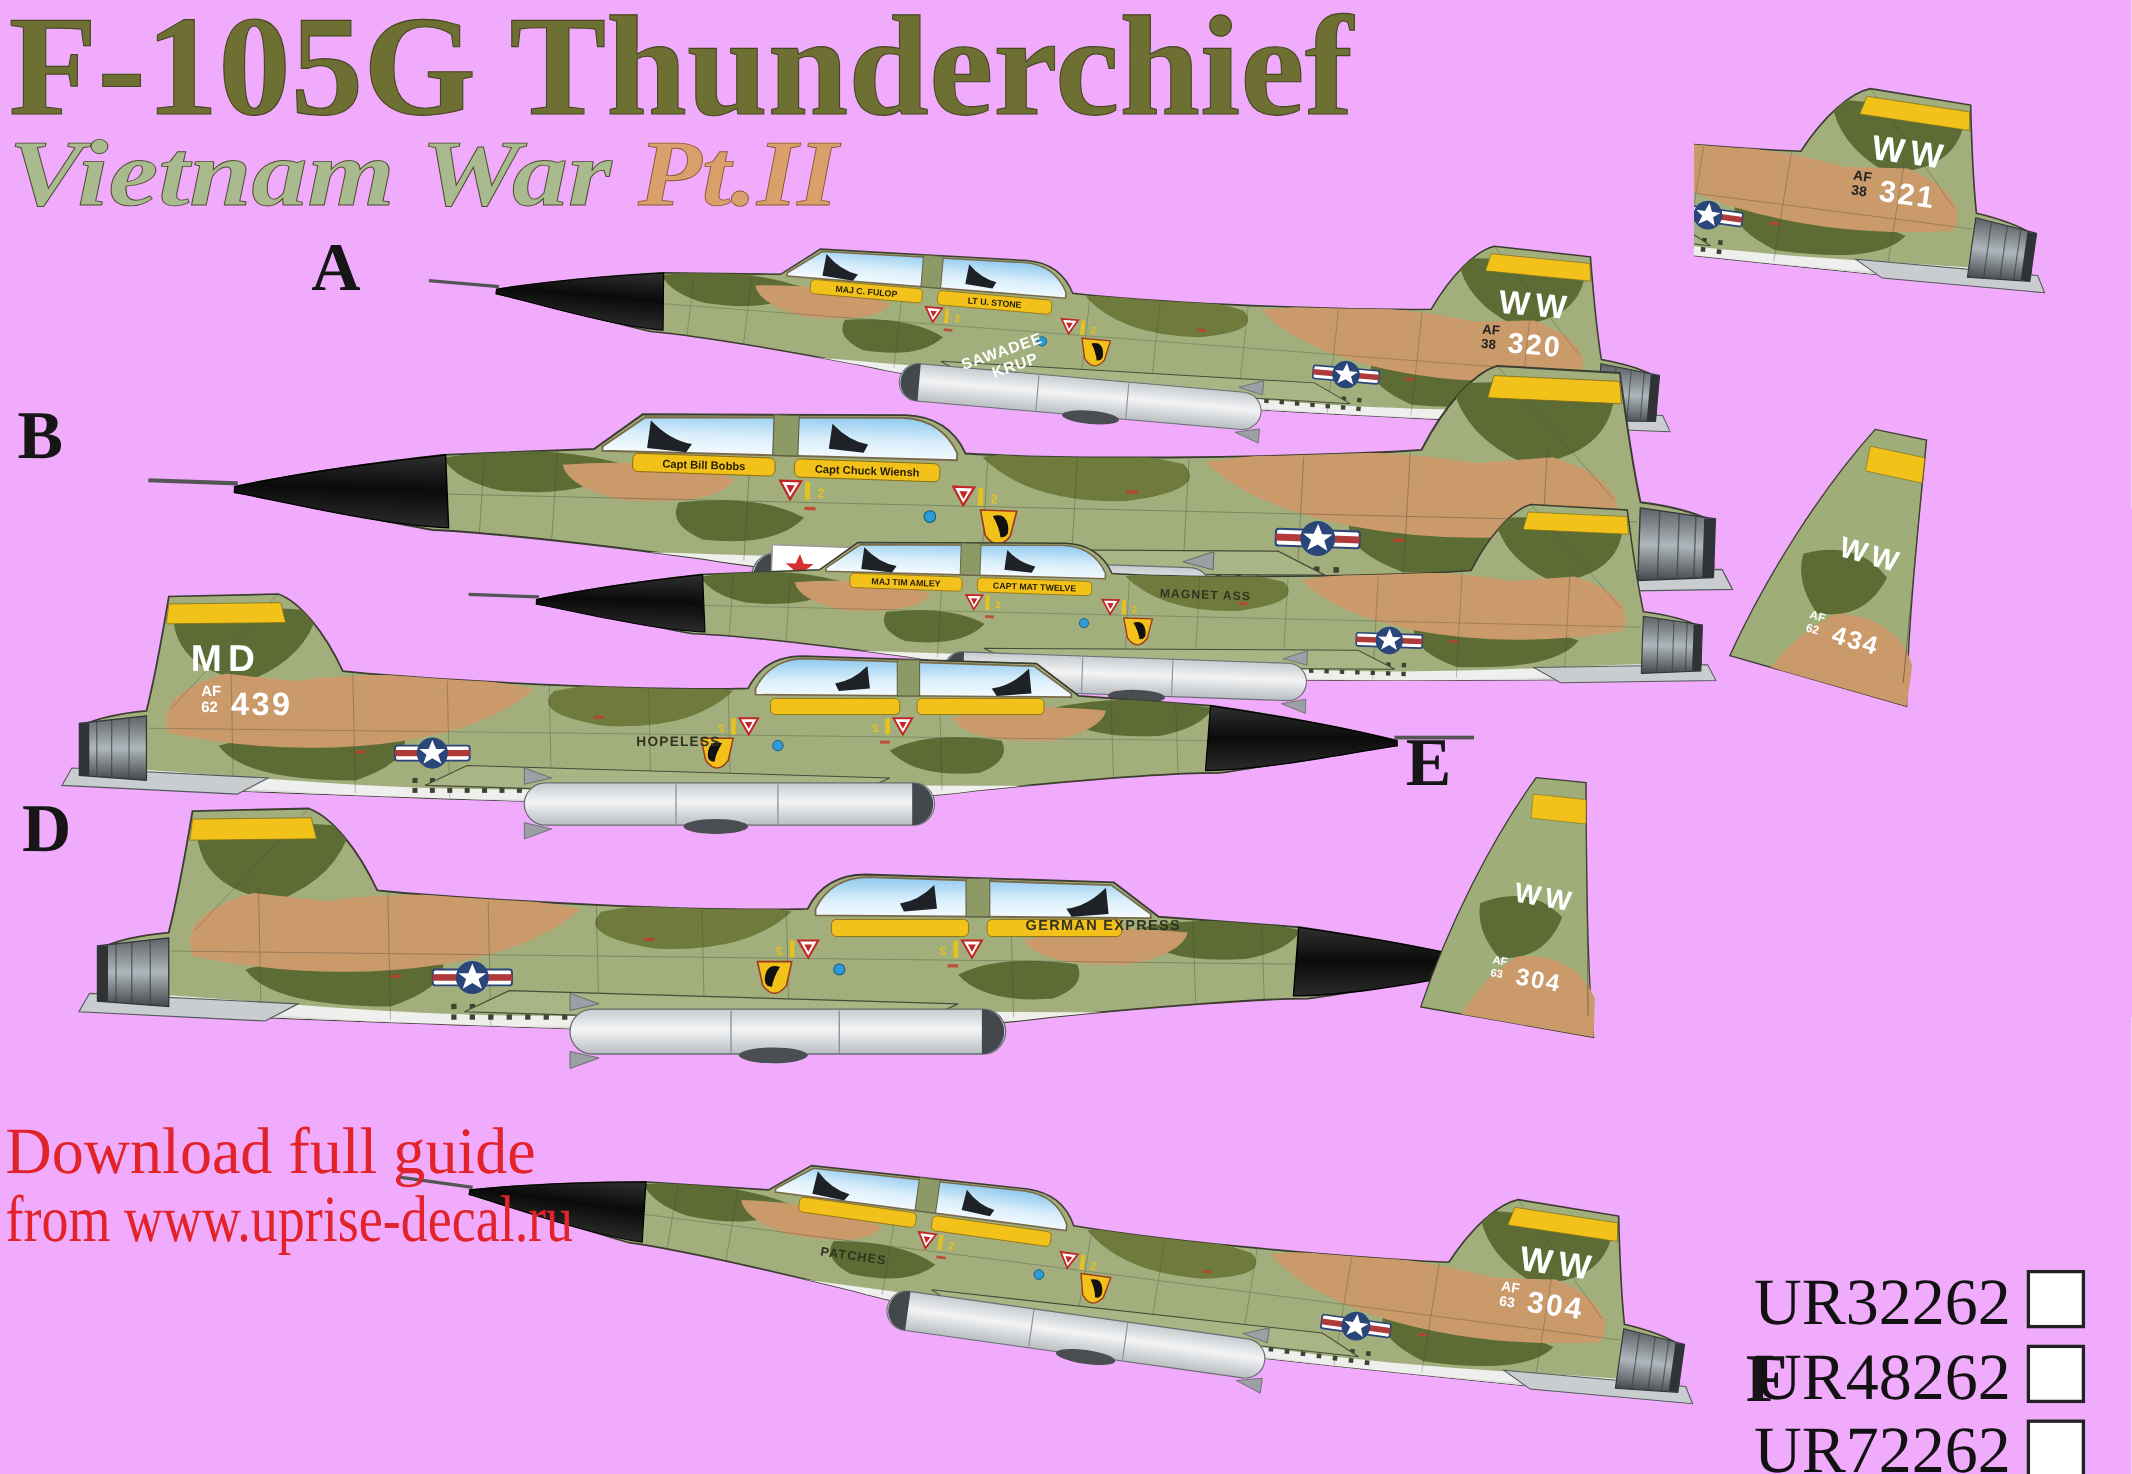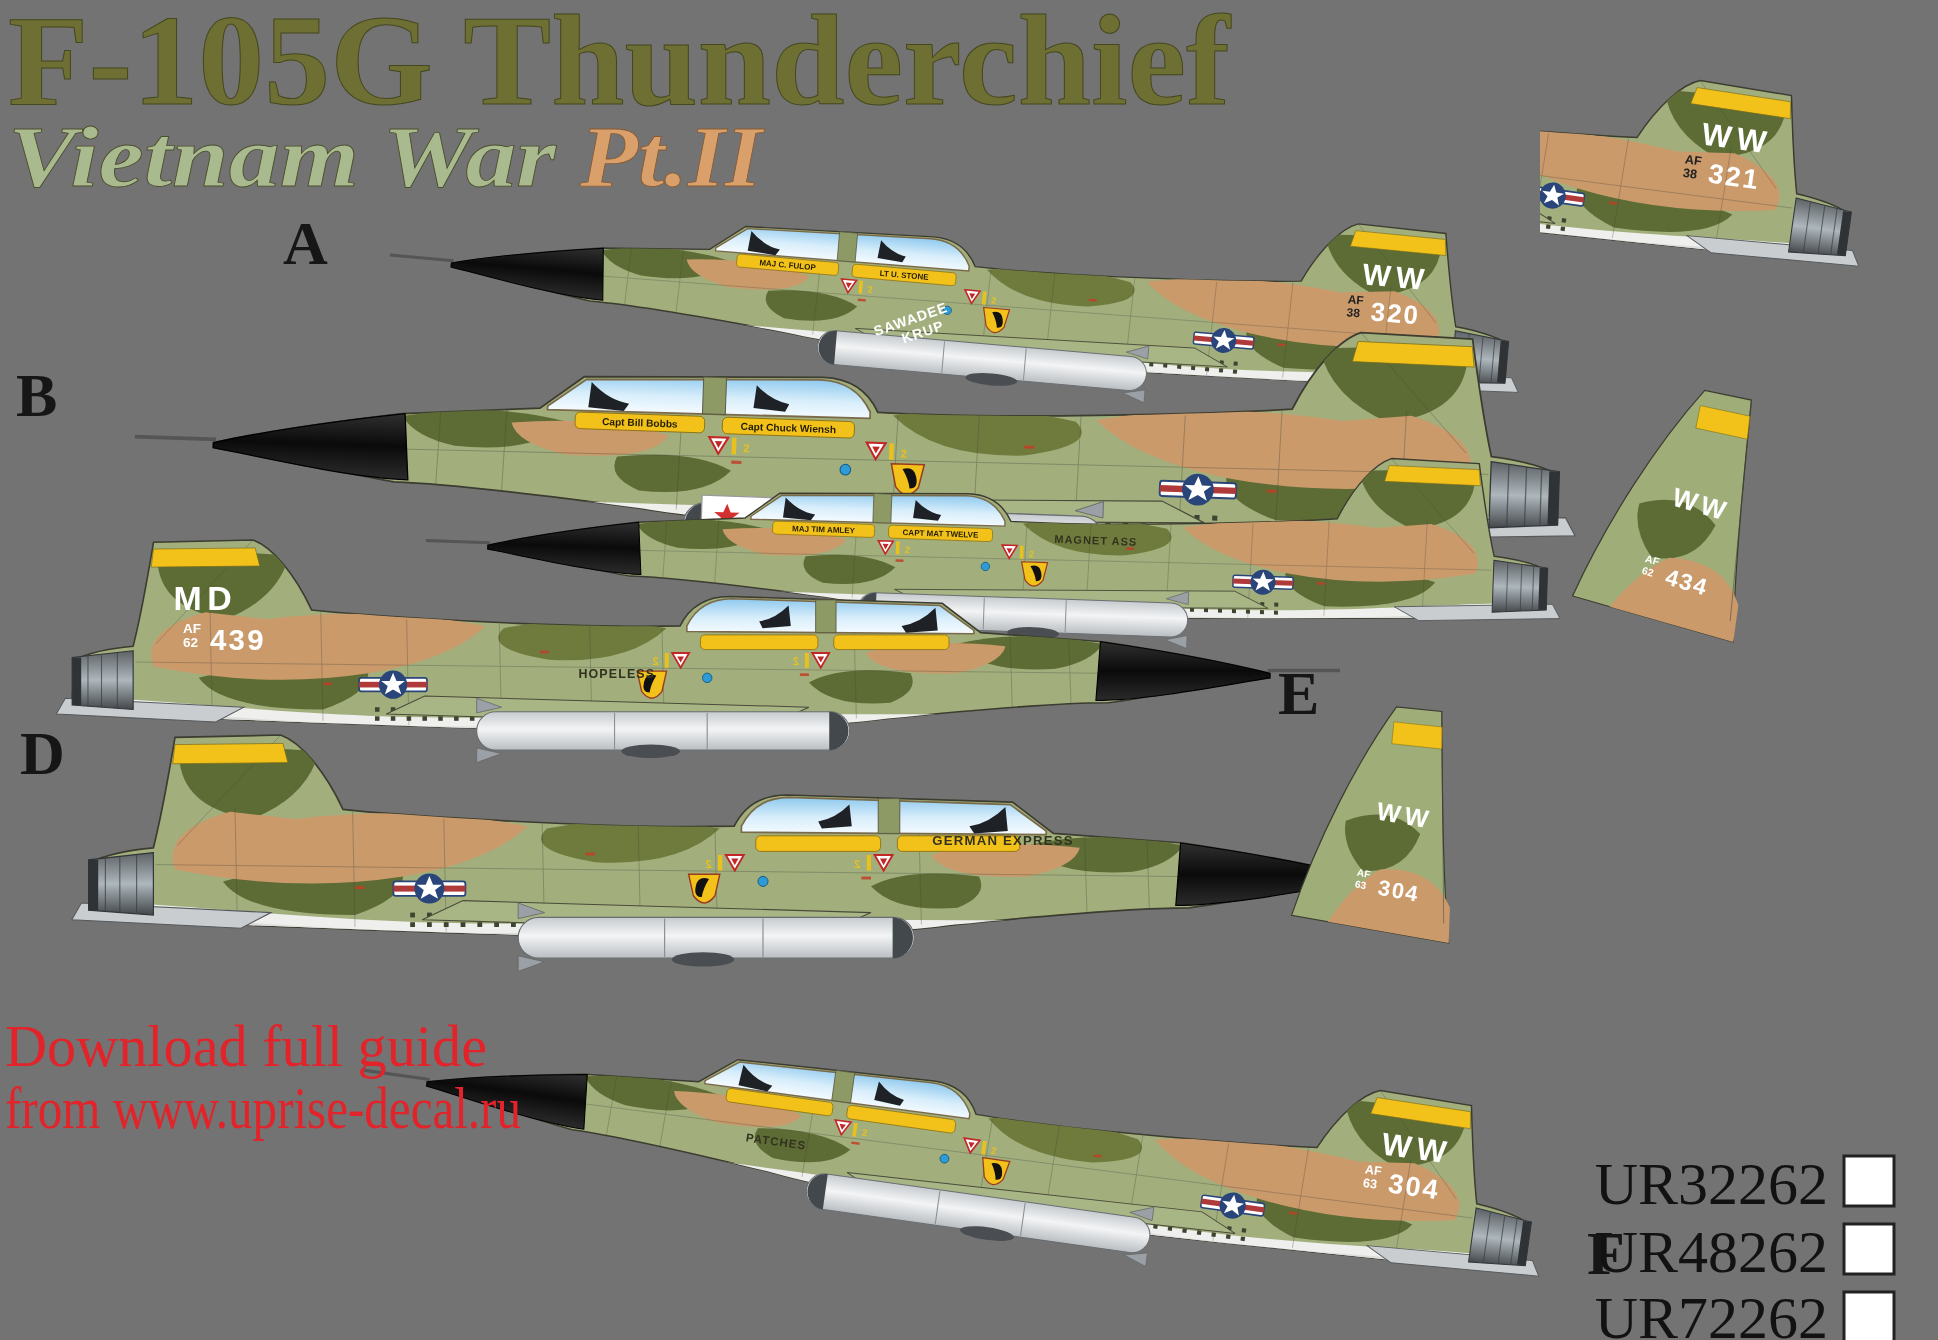--- a/index.html
+++ b/index.html
@@ -1,16 +1,16 @@
 <!DOCTYPE html>
 <html><head>
 <meta charset="utf-8">
 <style>
   html,body{margin:0;padding:0;background:#ffffff;}
-  .page{position:relative;width:1938px;height:1340px;background:#737373;overflow:hidden;
+  .page{position:relative;width:1938px;height:1340px;background:#f0abfc;overflow:hidden;
         font-family:"Liberation Serif",serif;}
   svg{display:block}
   
   .t-title{font-family:"Liberation Serif",serif;font-weight:bold;fill:#6e6f33;stroke:#45471f;stroke-width:1px;}
   .t-sub{font-family:"Liberation Serif",serif;font-weight:bold;font-style:italic;fill:#a9ba8e;stroke:#4c4f2e;stroke-width:.8px;}
   .t-sub2{font-family:"Liberation Serif",serif;font-weight:bold;font-style:italic;fill:#d9a06c;stroke:#8a5a30;stroke-width:.8px;}
   .t-label{font-family:"Liberation Serif",serif;font-weight:bold;font-size:62px;fill:#161616;}
   .t-red{font-family:"Liberation Serif",serif;font-size:60px;fill:#e2242a;}
   .t-code{font-family:"Liberation Serif",serif;font-size:60px;fill:#121212;}
   .t-ww{font-family:"Liberation Sans",sans-serif;font-weight:bold;font-size:30px;letter-spacing:5px;fill:#fff;}

